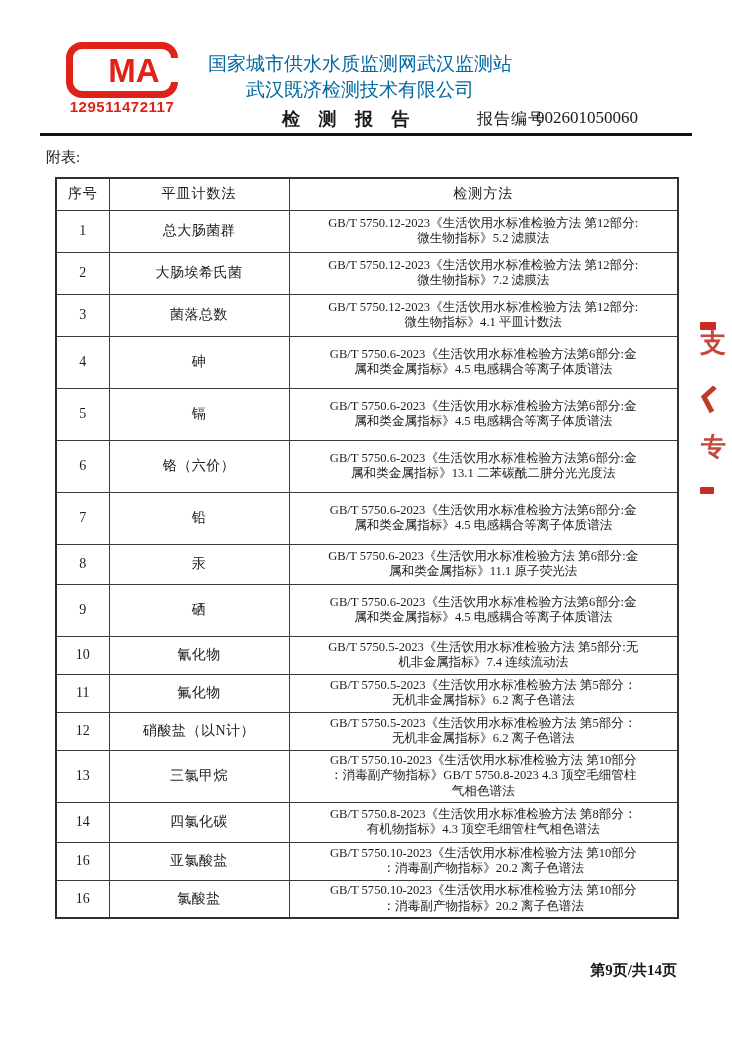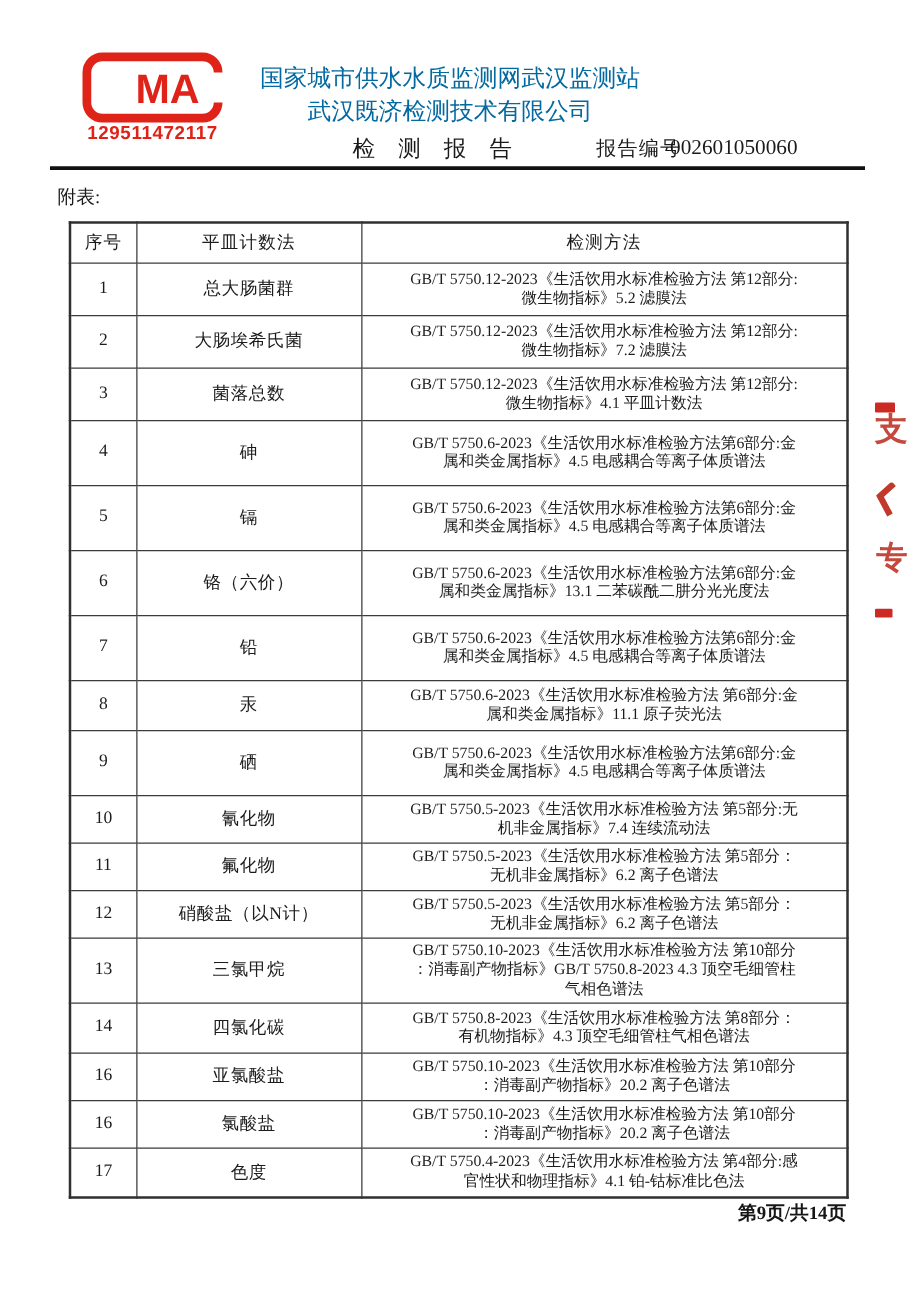--- a/index.html
+++ b/index.html
@@ -23,21 +23,21 @@
   }
   .cma-license{
     position:absolute;left:56px;top:98px;width:132px;text-align:center;
     font-family:"Liberation Sans","DejaVu Sans",sans-serif;
     font-weight:bold;font-size:15px;color:#e02318;letter-spacing:.5px;
   }
   .org-lines{position:absolute;left:176px;top:51px;width:368px;text-align:center;}
   .org-line{font-size:19px;line-height:26px;color:#0369a1;}
   .report-title{
     position:absolute;left:282px;top:107px;
-    font-size:18px;font-weight:normal;letter-spacing:7px;color:#1a1a1a;
+    font-size:18px;font-weight:bold;letter-spacing:7px;color:#1a1a1a;
   }
   .report-no-label{position:absolute;left:477px;top:109px;font-size:16px;letter-spacing:1px;color:#1a1a1a;}
   .report-no-value{position:absolute;left:536px;top:108px;font-size:17px;color:#1a1a1a;}
   .head-rule{position:absolute;left:40px;top:133px;width:652px;height:3px;background:#111;}
   .attachment-label{position:absolute;left:46px;top:148px;font-size:15px;color:#1a1a1a;}
 
   
   table.methods{
     position:absolute;left:55px;top:177px;width:622px;
     border-collapse:collapse;table-layout:fixed;
@@ -207,26 +207,20 @@
         <td class="item">亚氯酸盐</td>
         <td class="method">GB/T 5750.10-2023《生活饮用水标准检验方法 第10部分
 ：消毒副产物指标》20.2 离子色谱法</td>
       </tr>
       <tr>
         <td class="no">16</td>
         <td class="item">氯酸盐</td>
         <td class="method">GB/T 5750.10-2023《生活饮用水标准检验方法 第10部分
 ：消毒副产物指标》20.2 离子色谱法</td>
       </tr>
-      <tr>
-        <td class="no">17</td>
-        <td class="item">色度</td>
-        <td class="method">GB/T 5750.4-2023《生活饮用水标准检验方法 第4部分:感
-官性状和物理指标》4.1 铂-钴标准比色法</td>
-      </tr>
     </tbody>
 </table>
 
 <div class="page-footer">第9页/共14页</div>
 
 <div class="stamp">
   <div class="stamp-bar1"></div>
   <div class="stamp-char1">支</div>
   <div class="stamp-angle">
     <svg width="18" height="28" viewBox="0 0 18 28">

